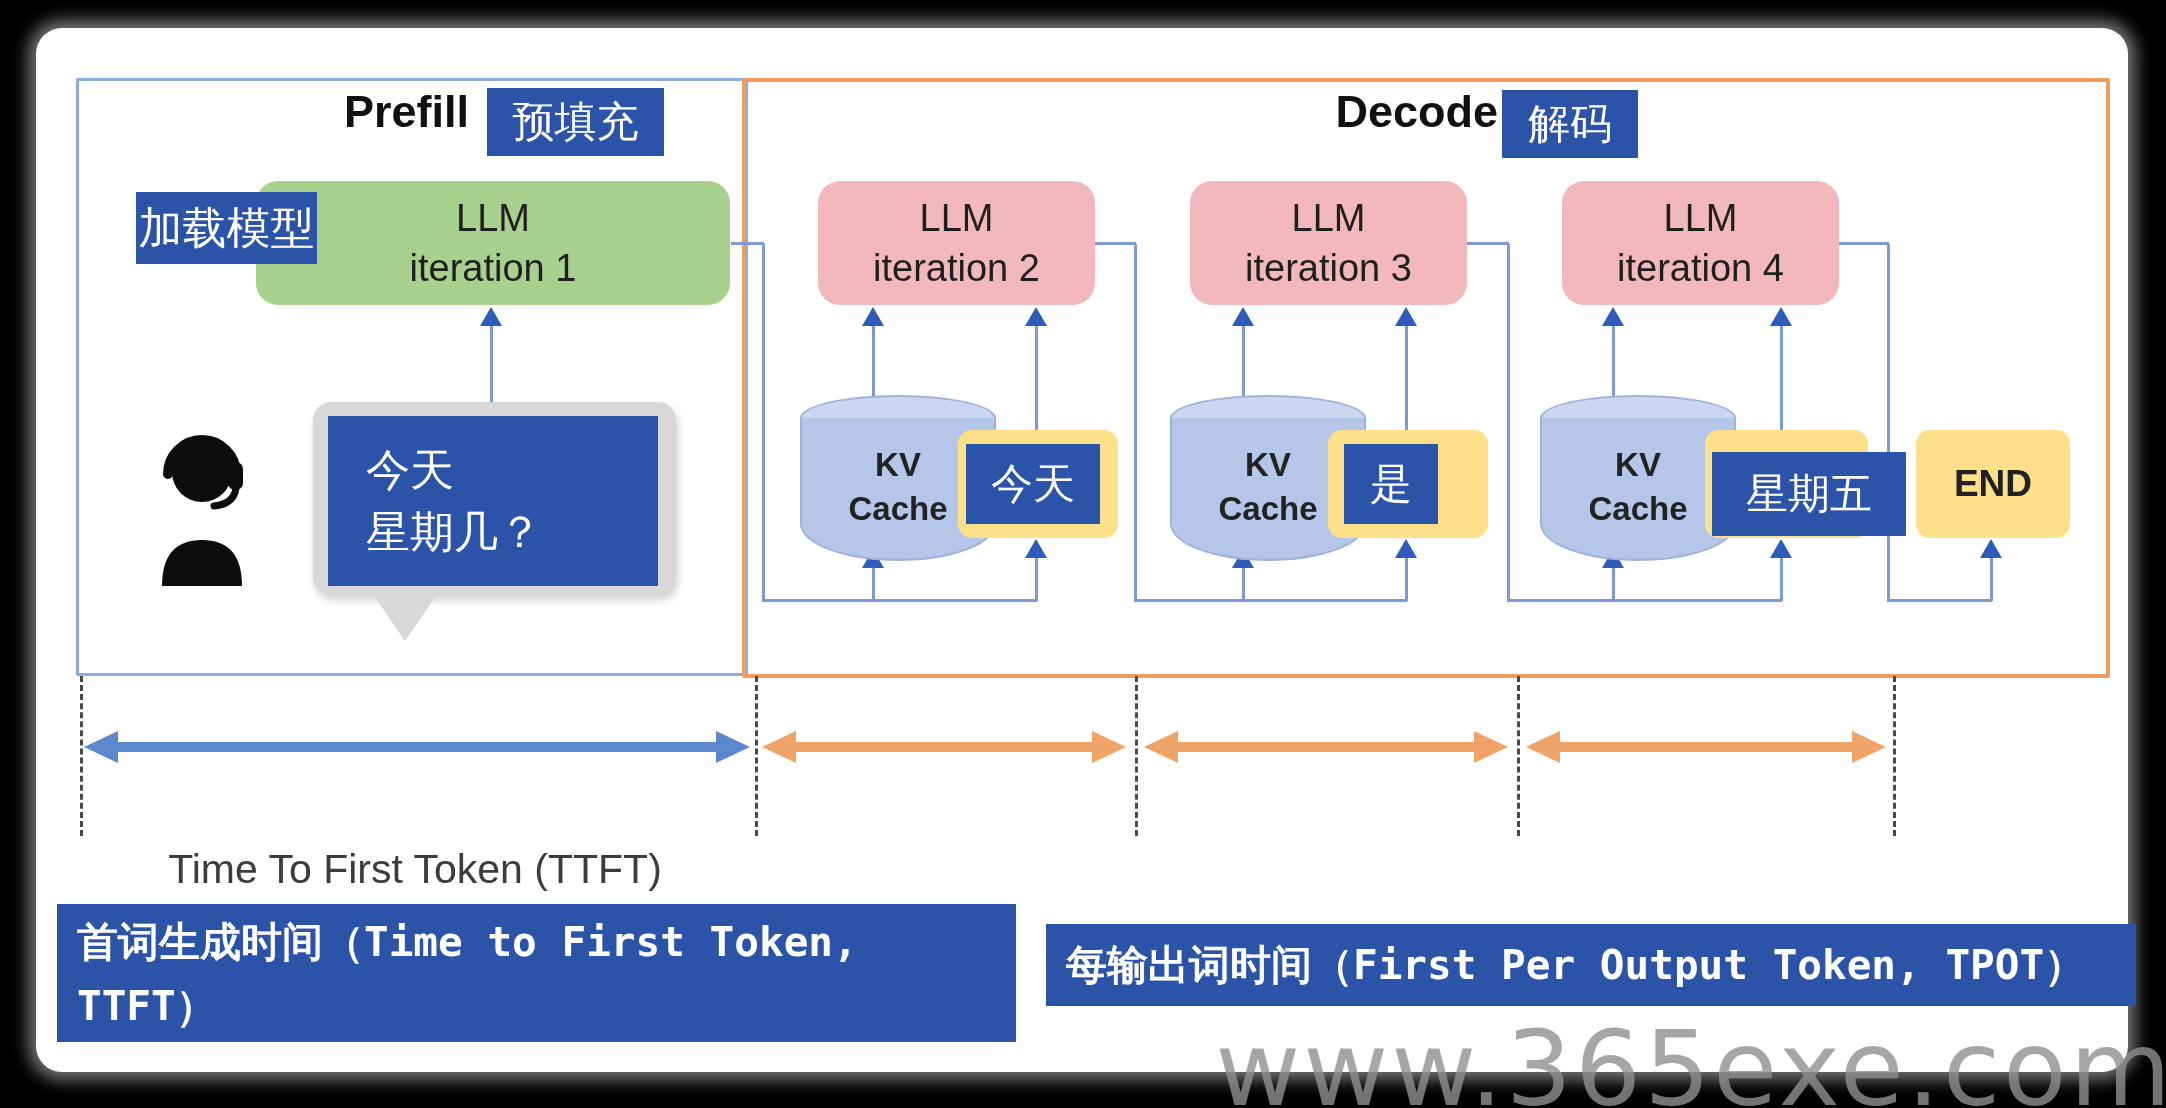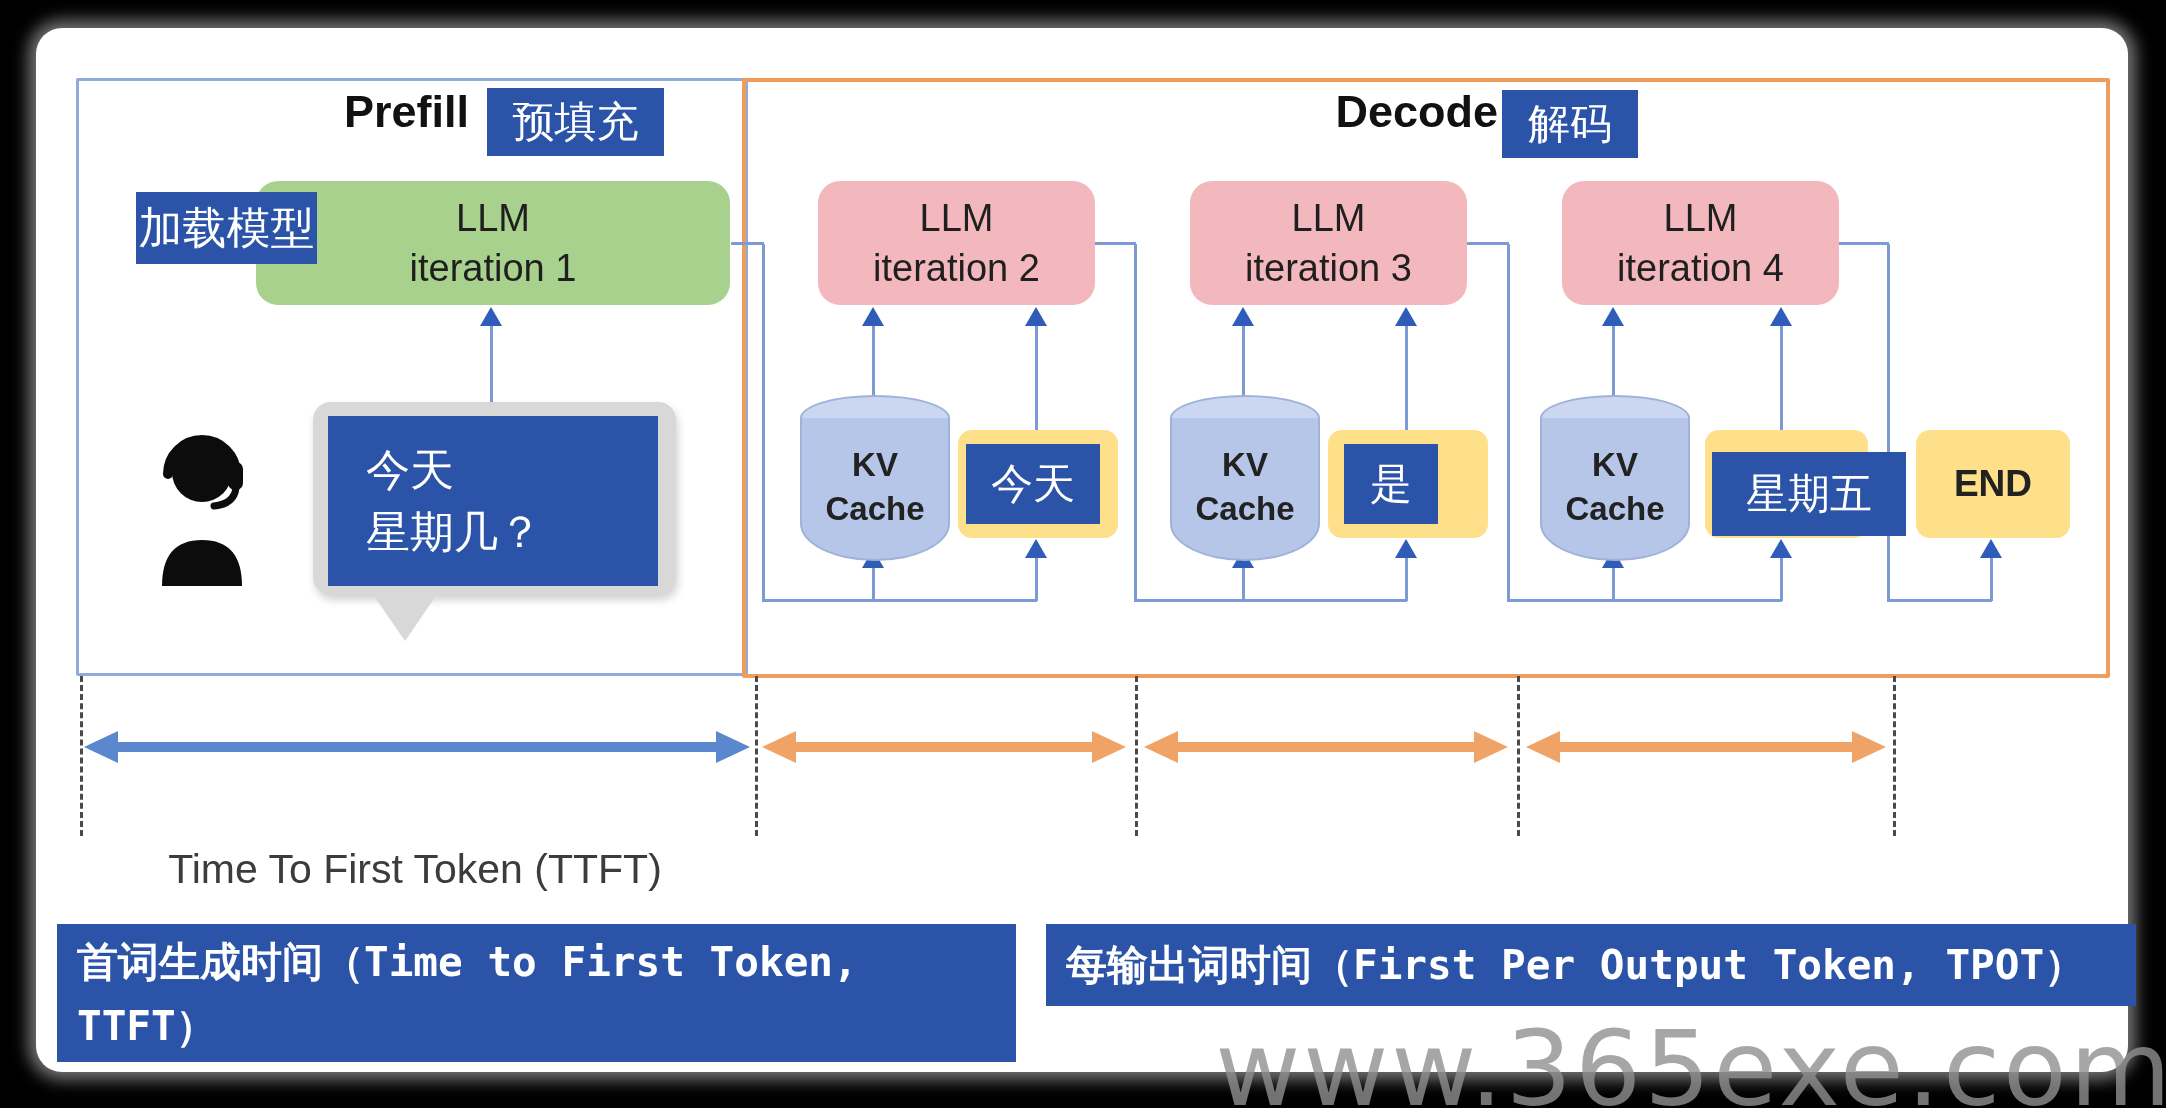--- a/index.html
+++ b/index.html
@@ -11,21 +11,21 @@
   .region{border-radius:2px;}
   .region.prefill{left:76px;top:78px;width:666px;height:592px;border:3px solid #8FAADC;}
   .region.decode{left:742px;top:78px;width:1360px;height:592px;border:4px solid #EE9D5D;}
   .stage-title{font-weight:bold;font-size:45px;color:#111;text-align:right;}
   .zh-chip{background:#2B54A8;color:#fff;display:flex;align-items:center;justify-content:center;
            font-size:42px;z-index:6;}
   .llmbox{border-radius:22px;display:flex;flex-direction:column;align-items:center;justify-content:center;
           font-size:38px;line-height:50px;color:#1f1f1f;z-index:2;}
   .llmbox.green{background:#A9D18E;}
   .llmbox.pink{background:#F3B8BD;}
-  .cyl{z-index:2;}
+  .cyl{z-index:2;padding-left:46px;}
   .cyl .body{position:absolute;left:0;top:23px;width:100%;height:143px;background:#B5C6E8;
              border:2px solid #9FB2D9;border-top:none;border-radius:0 0 50% 50% / 0 0 26% 26%;box-sizing:border-box;}
   .cyl .top{position:absolute;left:0;top:0;width:100%;height:46px;background:#CBD7F1;border:2px solid #9FB2D9;
             border-radius:50%;box-sizing:border-box;}
   .cyl .lbl{position:absolute;left:0;top:48px;width:100%;text-align:center;font-weight:bold;
             font-size:33px;line-height:44px;color:#222;}
   .token{background:#FFE08A;border-radius:14px;z-index:2;}
   .token-inner{background:#2B54A8;color:#fff;display:flex;align-items:center;justify-content:center;
                font-size:42px;z-index:3;}
   .endbox{background:#FFE08A;border-radius:14px;display:flex;align-items:center;justify-content:center;
@@ -189,21 +189,21 @@
   <div class="abs tl-head left orange" style="left:1144px;"></div>
   <div class="abs tl-body orange" style="left:1176px;width:300px;"></div>
   <div class="abs tl-head right orange" style="left:1474px;"></div>
 
   <div class="abs tl-head left orange" style="left:1526px;"></div>
   <div class="abs tl-body orange" style="left:1558px;width:294px;"></div>
   <div class="abs tl-head right orange" style="left:1852px;"></div>
 
   <div class="abs tl-label" style="left:130px;width:570px;">Time To First Token (TTFT)</div>
 
-  <div class="abs banner" style="left:57px;top:924px;width:959px;height:138px;padding-top:6px;">
+  <div class="abs banner" style="left:57px;top:904px;width:959px;height:138px;padding-top:6px;">
     <div class="bl">首词生成时间（Time to First Token,</div>
     <div class="bl">TTFT）</div>
   </div>
   <div class="abs banner" style="left:1046px;top:924px;width:1090px;height:82px;">
     <div class="bl" style="line-height:82px;">每输出词时间（First Per Output Token, TPOT）</div>
   </div>
 
   <div class="abs watermark">www.365exe.com</div>
 
 </div>

